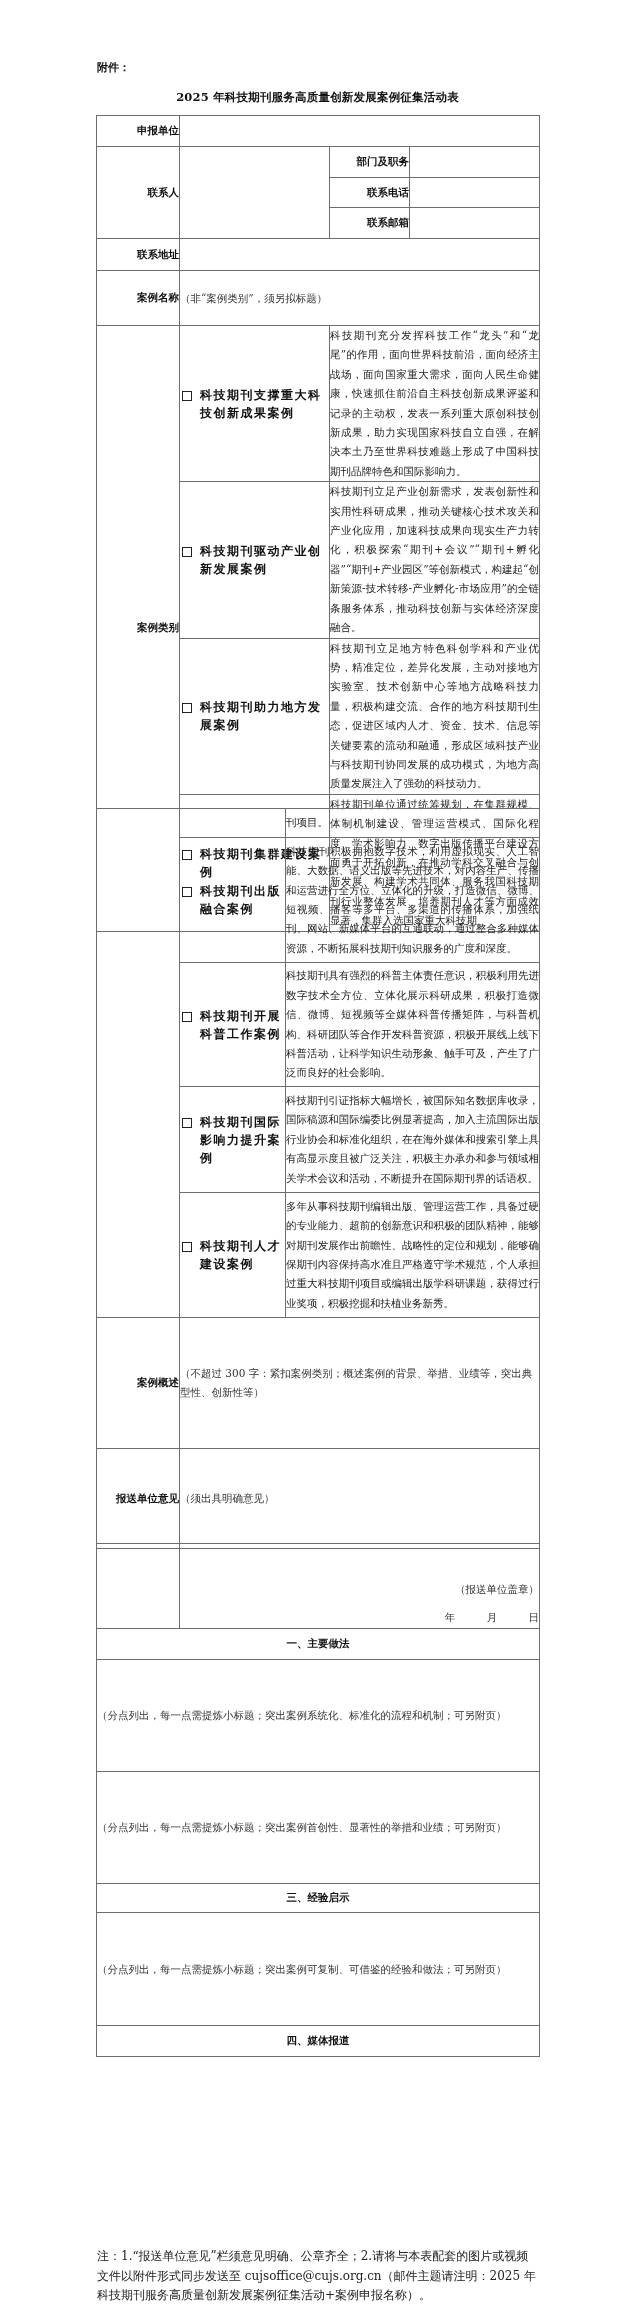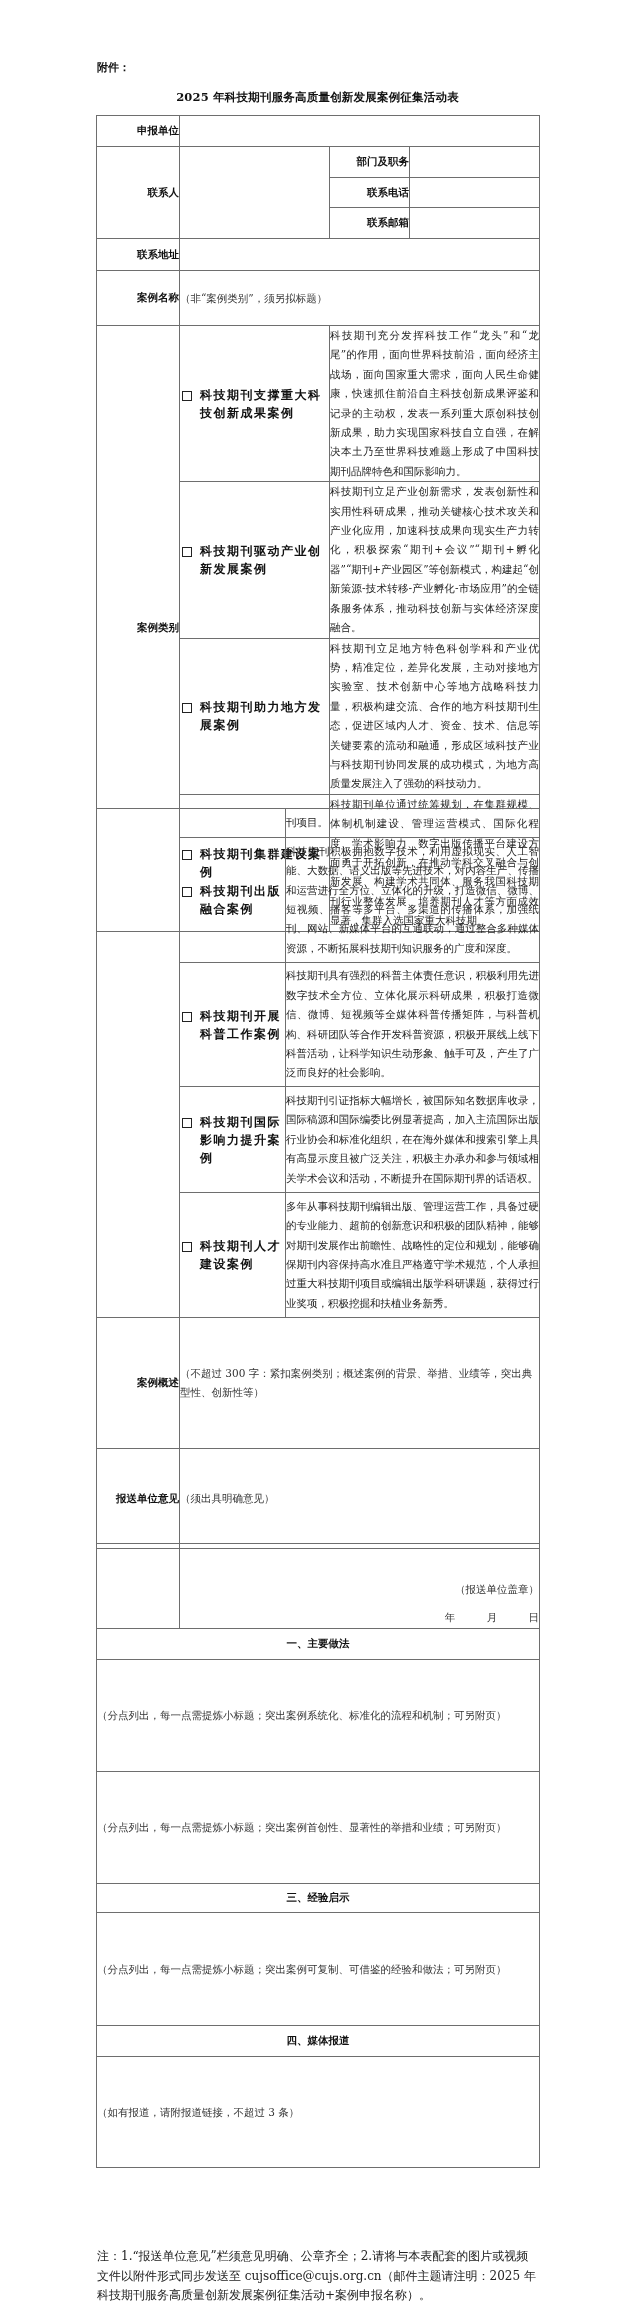--- a/index.html
+++ b/index.html
@@ -187,19 +187,16 @@
       </tr>
   <tr style="height:29px">
         <td colspan="2" class="sec">三、经验启示</td>
       </tr>
   <tr style="height:113px">
         <td colspan="2" class="hint"><span>（分点列出，每一点需提炼小标题；突出案例可复制、可借鉴的经验和做法；可另附页）</span></td>
       </tr>
   <tr style="height:31px">
         <td colspan="2" class="sec">四、媒体报道</td>
       </tr>
-  <tr style="height:111px">
-        <td colspan="2" class="hint"><span>（如有报道，请附报道链接，不超过 3 条）</span></td>
-      </tr>
 </tbody>
   </table>
 
 <div class="note">注：1.“报送单位意见”栏须意见明确、公章齐全；2.请将与本表配套的图片或视频文件以附件形式同步发送至 cujsoffice@cujs.org.cn（邮件主题请注明：2025 年科技期刊服务高质量创新发展案例征集活动+案例申报名称）。</div>
 
 </body></html>

